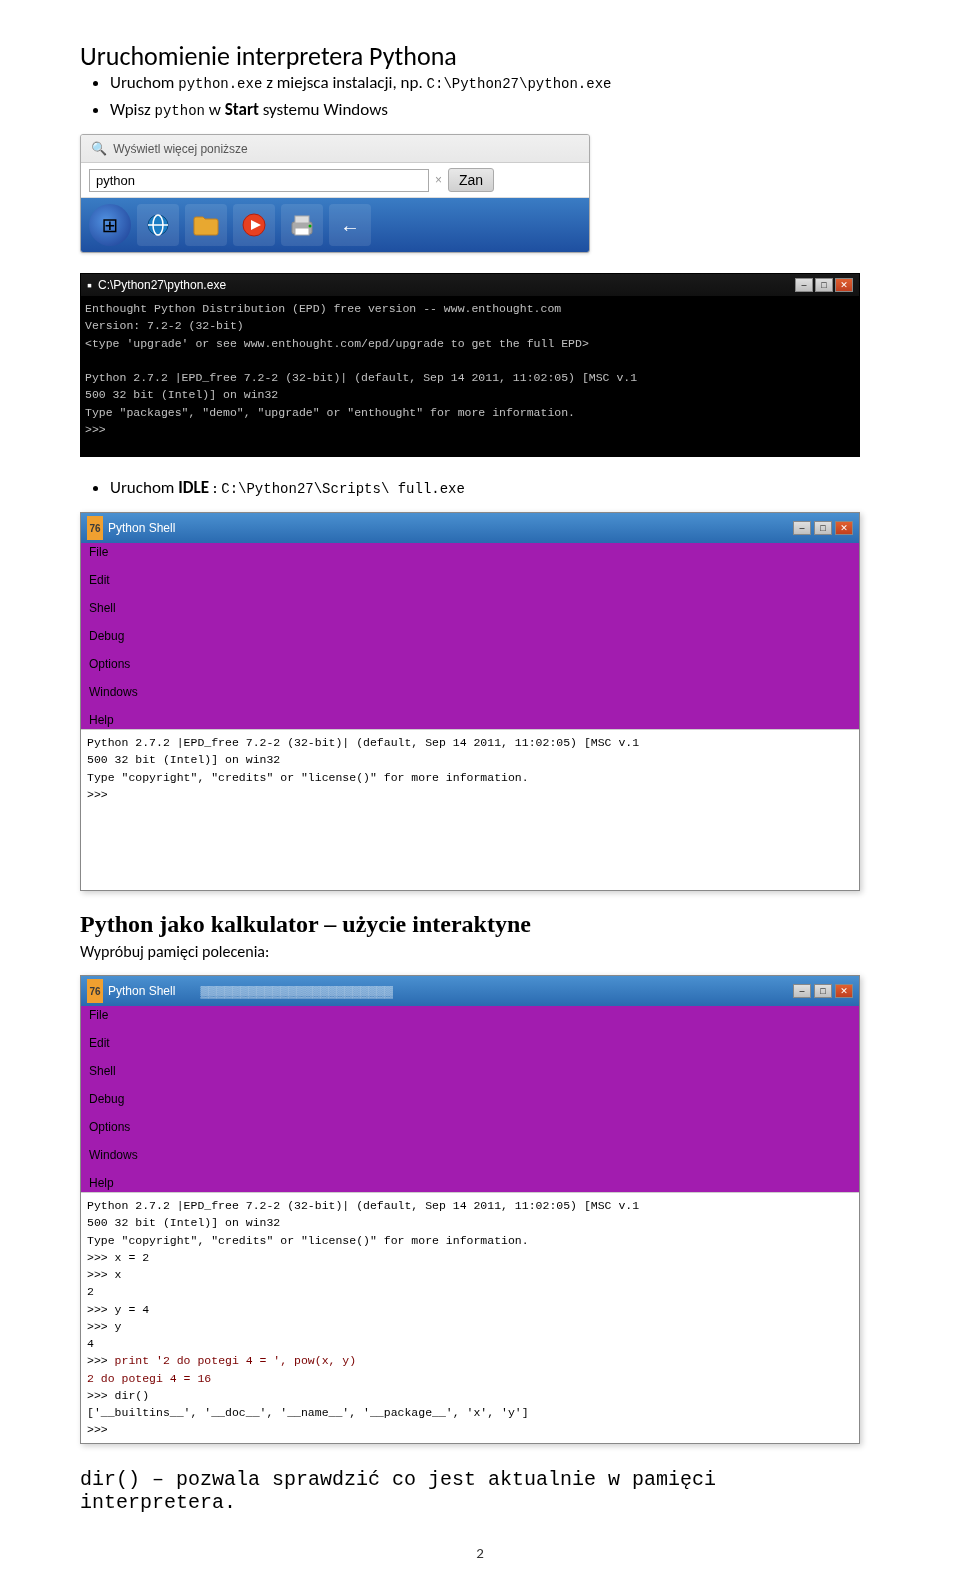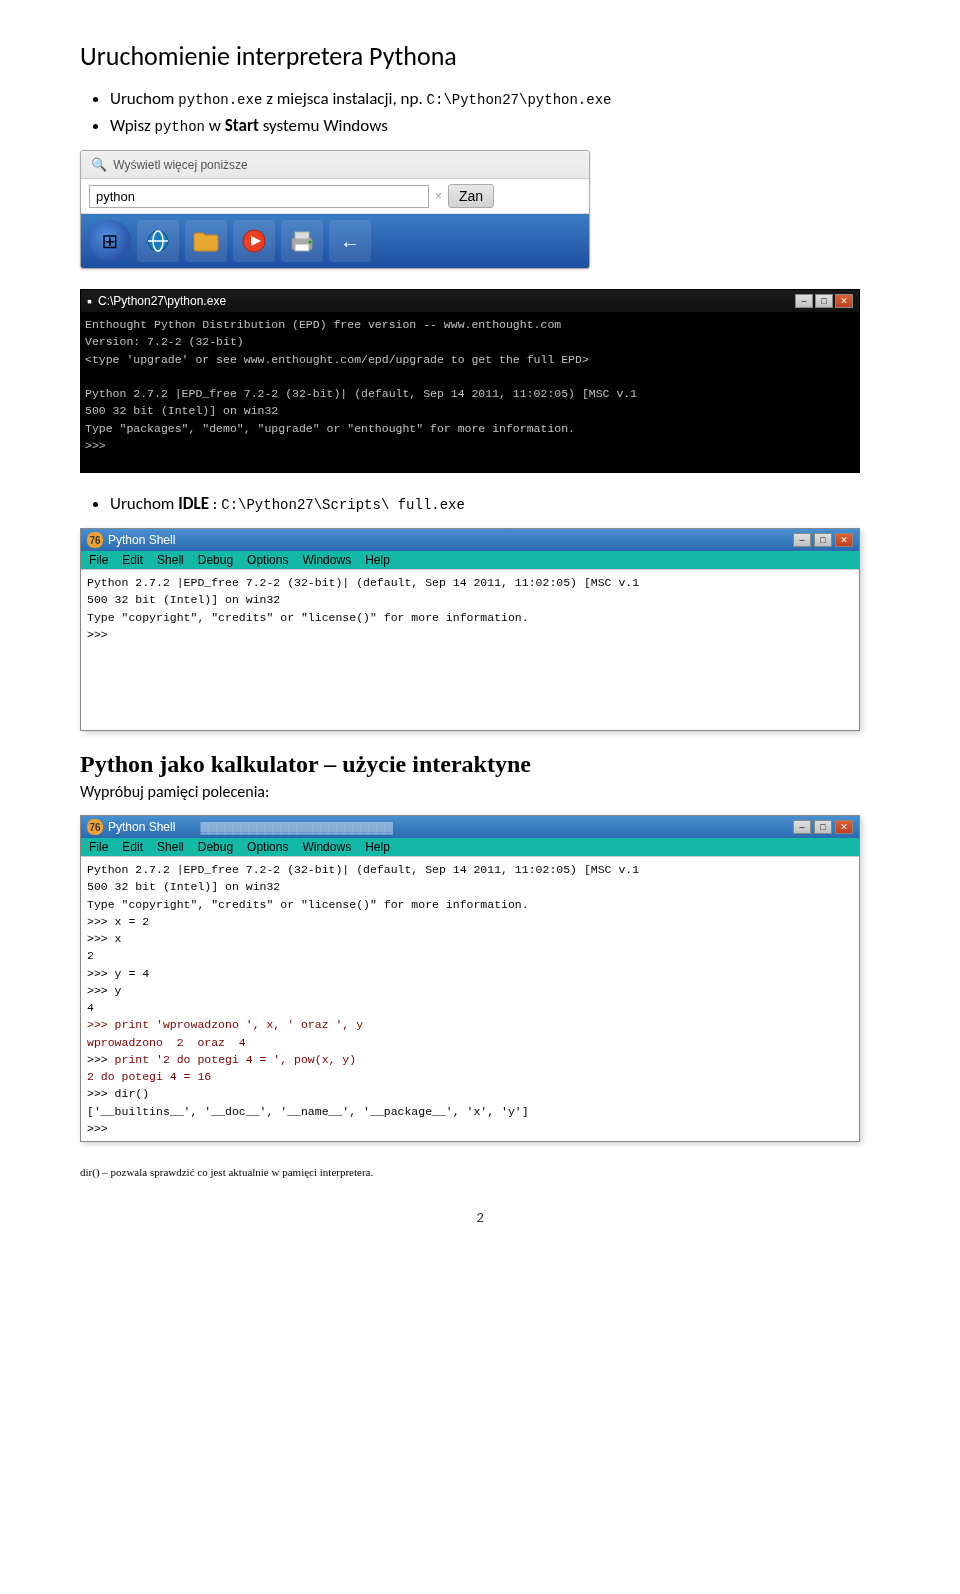--- a/index.html
+++ b/index.html
@@ -15,21 +15,20 @@
     h1 {
       font-size: 26px;
       font-weight: normal;
       margin-bottom: 0;
       font-family: 'Calibri', Arial, sans-serif;
     }
     ul {
       list-style: disc;
       margin-left: 30px;
       margin-bottom: 10px;
-      margin-top: 16px;
     }
     li {
       font-family: 'Calibri', Arial, sans-serif;
       font-size: 17px;
       margin-bottom: 6px;
     }
     .section-heading {
       font-size: 24px;
       font-weight: bold;
       margin-top: 20px;
@@ -195,23 +194,23 @@
       font-family: Arial, sans-serif;
       font-size: 12px;
     }
     .py-shell-titlebar-left {
       display: flex;
       align-items: center;
       gap: 5px;
     }
     .py-shell-logo {
       width: 16px;
-      height: 16px;
+      height: 24px;
       background: #f0a030;
-      border-radius: 7px;
+      border-radius: 0;
       display: flex;
       align-items: center;
       justify-content: center;
       font-size: 10px;
       font-weight: bold;
       color: #3a3a3a;
     }
     .py-shell-controls {
       display: flex;
       gap: 3px;
@@ -224,28 +223,29 @@
       display: flex;
       align-items: center;
       justify-content: center;
       cursor: pointer;
       font-family: Arial;
     }
     .py-ctrl-btn.min { background: linear-gradient(to bottom, #e0e0e0, #c0c0c0); color: #000; }
     .py-ctrl-btn.max { background: linear-gradient(to bottom, #e0e0e0, #c0c0c0); color: #000; }
     .py-ctrl-btn.close { background: linear-gradient(to bottom, #e06030, #c04020); color: #fff; }
     .py-shell-menubar {
-      background: #14b8a6;
+      background: #a21caf;
       border-bottom: 1px solid #ccc;
       padding: 2px 8px;
       display: flex;
       gap: 14px;
       font-family: Arial, sans-serif;
       font-size: 12px;
       color: #000;
+      flex-direction: column;
     }
     .py-shell-body {
       background: #fff;
       color: #000;
       padding: 4px 6px;
       min-height: 160px;
       line-height: 1.5;
       white-space: pre;
       overflow: hidden;
       font-size: 11.5px;
@@ -412,24 +412,22 @@
   </div>
   <div class="py-shell-body">Python 2.7.2 |EPD_free 7.2-2 (32-bit)| (default, Sep 14 2011, 11:02:05) [MSC v.1
 500 32 bit (Intel)] on win32
 Type "copyright", "credits" or "license()" for more information.
 <span class="prompt-line">&gt;&gt;&gt; x = 2
 &gt;&gt;&gt; x
 2
 &gt;&gt;&gt; y = 4
 &gt;&gt;&gt; y
 4
-</span><span class="print-line">&gt;&gt;&gt; print 'wprowadzono ', x, ' oraz ', y
-wprowadzono  2  oraz  4
 </span><span class="prompt-line">&gt;&gt;&gt; </span><span class="print-line">print '2 do potegi 4 = ', pow(x, y)
 2 do potegi 4 = 16
 </span><span class="prompt-line">&gt;&gt;&gt; dir()
 ['__builtins__', '__doc__', '__name__', '__package__', 'x', 'y']
 &gt;&gt;&gt;</span></div>
 </div>
 
-<p style="font-family:Liberation Serif, serif;font-size:11px;margin-top:24px;margin-bottom:20px;">dir() – pozwala sprawdzić co jest aktualnie w pamięci interpretera.</p>
+<p style="font-family:Liberation Mono, monospace;font-size:20px;margin-top:24px;margin-bottom:20px;">dir() – pozwala sprawdzić co jest aktualnie w pamięci interpretera.</p>
 
 <div class="page-number">2</div>
 
 </body></html>

